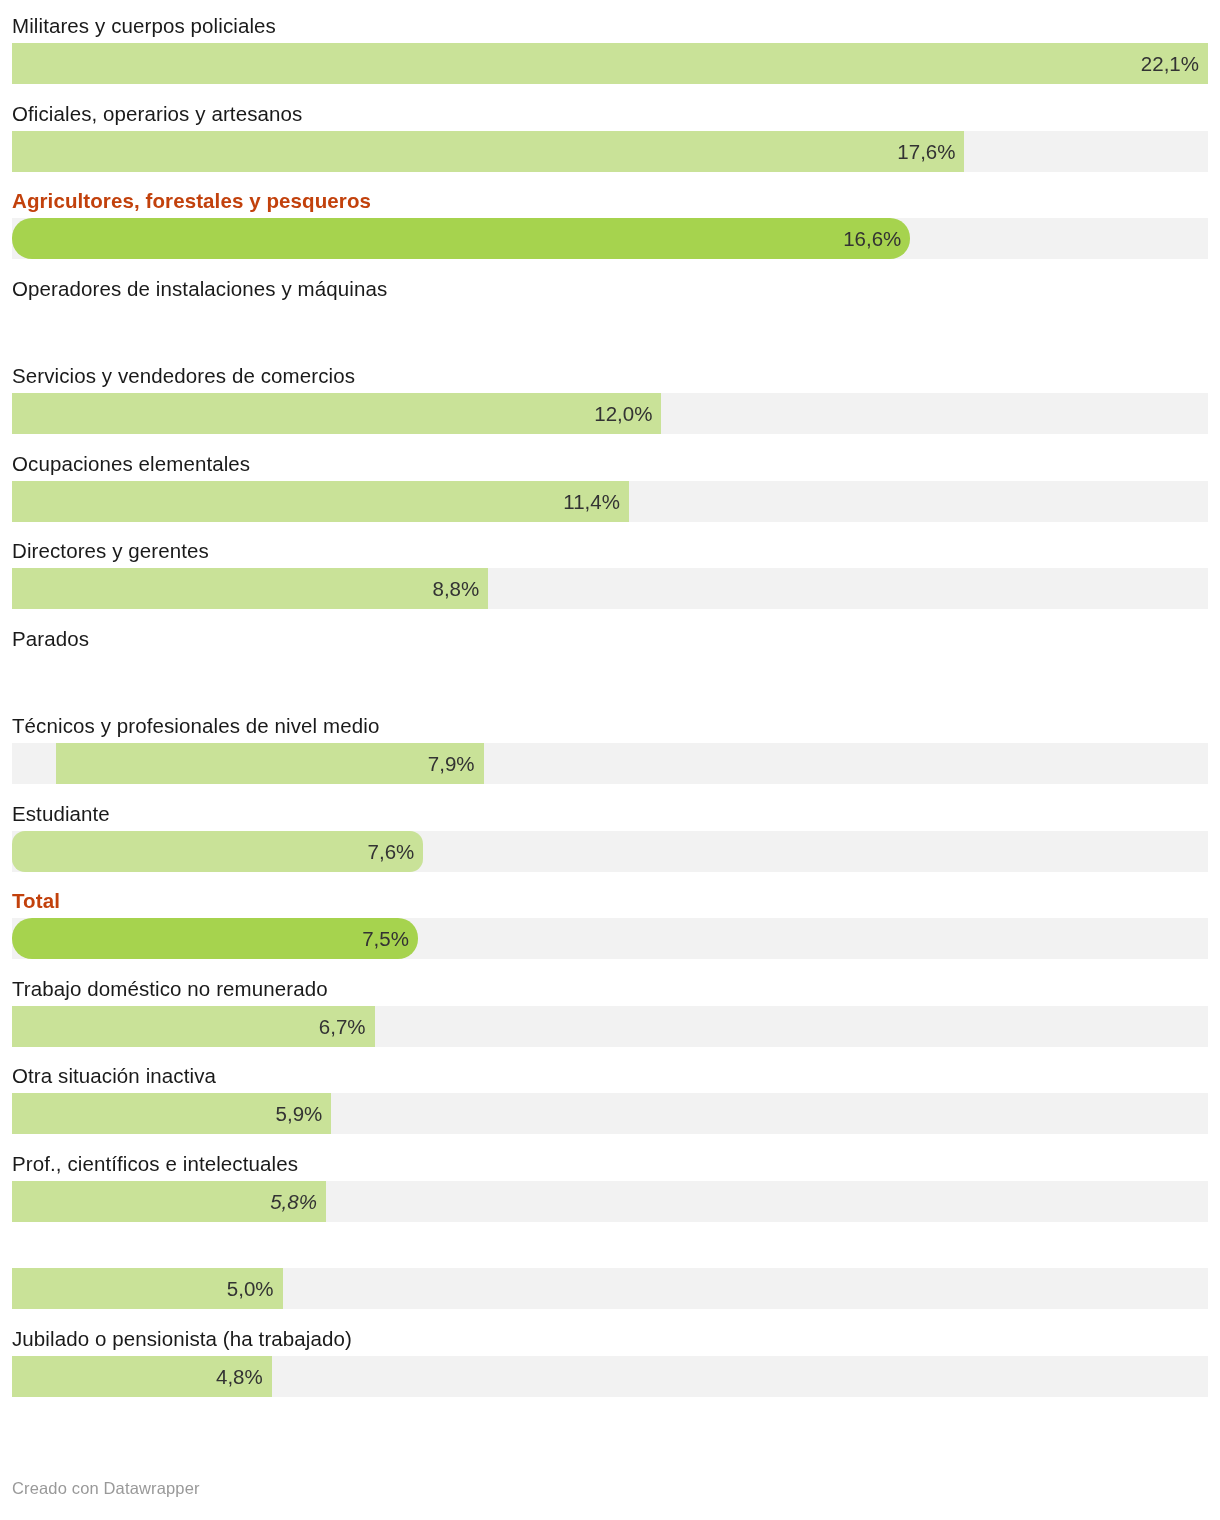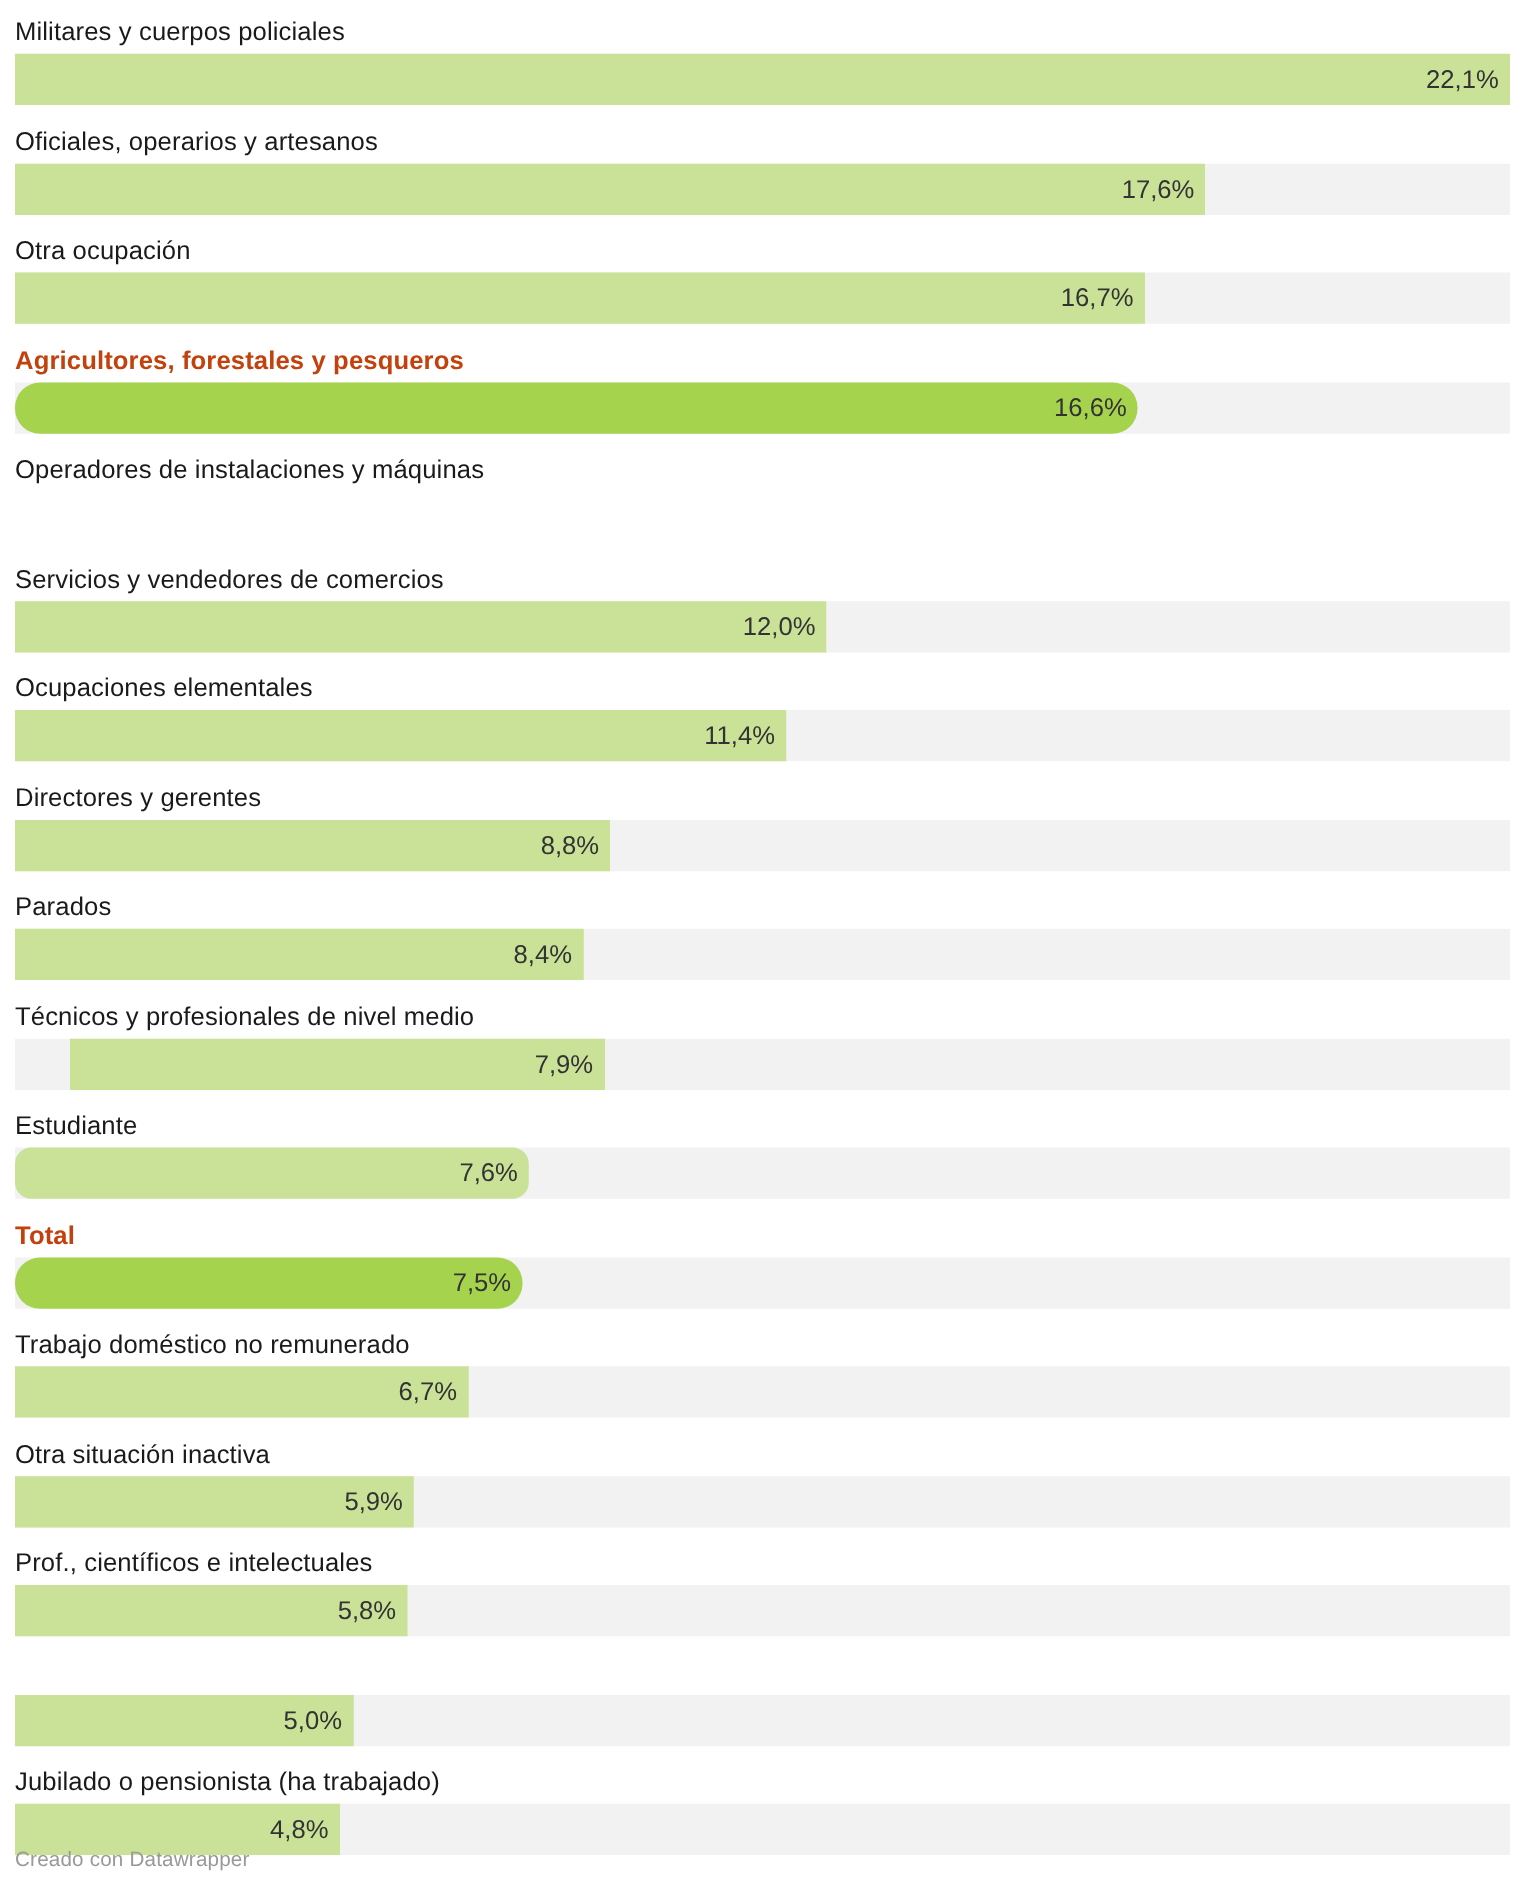--- a/index.html
+++ b/index.html
@@ -110,28 +110,20 @@
 
   <div class="row">
     <div class="row-label">Oficiales, operarios y artesanos</div>
     <div class="bar-track">
       <div class="bar-fill" style="width: 79.638%;">
         <span class="bar-value">17,6%</span>
       </div>
     </div>
   </div>
 
-  <div class="row">
-    <div class="row-label">Otra ocupación</div>
-    <div class="bar-track">
-      <div class="bar-fill" style="width: 75.5656%;">
-        <span class="bar-value">16,7%</span>
-      </div>
-    </div>
-  </div>
 
   <div class="row is-highlight">
     <div class="row-label">Agricultores, forestales y pesqueros</div>
     <div class="bar-track">
       <div class="bar-fill" style="width: 75.1131%;">
         <span class="bar-value">16,6%</span>
       </div>
     </div>
   </div>
 
@@ -161,25 +153,20 @@
     <div class="row-label">Directores y gerentes</div>
     <div class="bar-track">
       <div class="bar-fill" style="width: 39.819%;">
         <span class="bar-value">8,8%</span>
       </div>
     </div>
   </div>
 
   <div class="row">
     <div class="row-label">Parados</div>
-    <div class="bar-track">
-      <div class="bar-fill" style="width: 38.009%;">
-        <span class="bar-value">8,4%</span>
-      </div>
-    </div>
   </div>
 
   <div class="row">
     <div class="row-label">Técnicos y profesionales de nivel medio</div>
     <div class="bar-track">
       <div class="bar-fill" style="width: 35.7466%; margin-left: 44px;">
         <span class="bar-value">7,9%</span>
       </div>
     </div>
   </div>
@@ -216,21 +203,21 @@
     <div class="bar-track">
       <div class="bar-fill" style="width: 26.6968%; text-align: center;">
         <span class="bar-value">5,9%</span>
       </div>
     </div>
   </div>
 
   <div class="row">
     <div class="row-label">Prof., científicos e intelectuales</div>
     <div class="bar-track">
-      <div class="bar-fill" style="width: 26.2443%;">
+      <div class="bar-fill" style="width: 26.2443%; font-style: italic;">
         <span class="bar-value">5,8%</span>
       </div>
     </div>
   </div>
 
   <div class="row">
     <div class="bar-track">
       <div class="bar-fill" style="width: 22.6244%;">
         <span class="bar-value">5,0%</span>
       </div>

